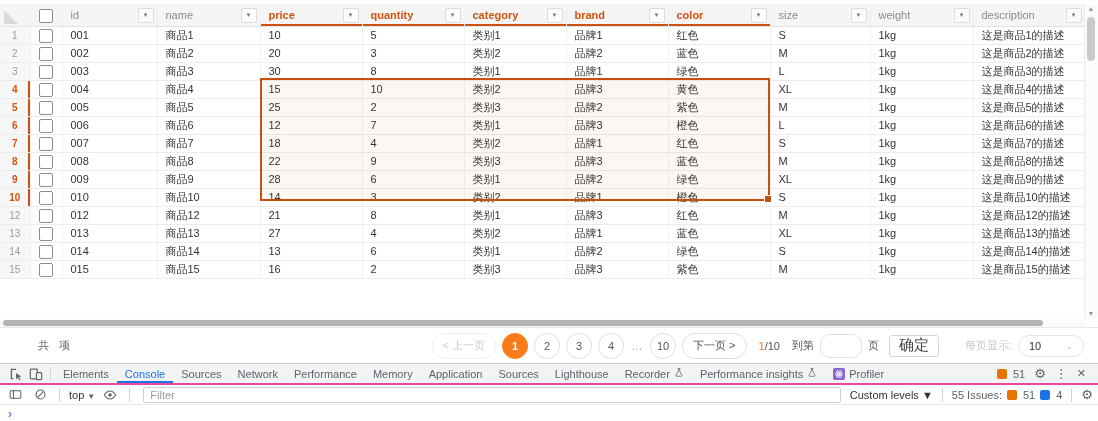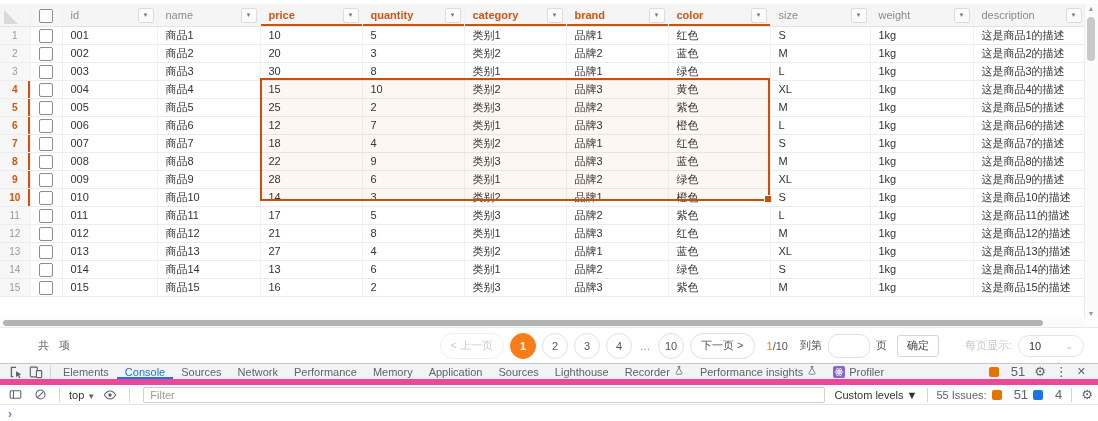--- a/index.html
+++ b/index.html
@@ -45,37 +45,37 @@
   .pill{height:24px;display:flex;align-items:center;gap:4px;padding:0 10px;border-radius:13px;
     border:1px solid #e0e0e0;background:#fff;color:#555;}
   .pill.disabled{border-color:#f0f0f0;color:#ccc;}
   .pg{width:24px;height:24px;border-radius:50%;border:1px solid #e0e0e0;background:#fff;color:#555;
     display:flex;align-items:center;justify-content:center;}
   .pg.active{background:#f97c1b;border-color:#f97c1b;color:#fff;font-weight:bold;}
   .pg.dots{border:none;color:#999;width:14px;}
   .ratio{margin:0 6px;}
   .ratio .cur{color:#f97c1b;}
   .jump-input{width:36px;height:20px;border:1px solid #e0e0e0;border-radius:10px;background:#fff;}
-  .confirm{height:22px;padding:0 9px;margin-left:4px;border:1px solid #d6d6d6;border-radius:3px;background:#fff;color:#444;font-size:11px;}
+  .confirm{height:22px;padding:0 9px;margin-left:4px;border:1px solid #d6d6d6;border-radius:3px;background:#fff;color:#444;font-size:15px;}
   .psize-label{color:#c9c9c9;margin-left:20px;}
   .psize{width:66px;height:22px;border:1px solid #e6e6e6;border-radius:11px;display:flex;align-items:center;
     justify-content:space-between;padding:0 10px;box-sizing:border-box;color:#333;background:#fff;}
   .psize .chev{color:#bbb;font-size:9px;}
 
   
   .devtools{position:absolute;left:0;top:363px;width:1098px;height:58px;border-top:1px solid #c3c6cb;background:#fff;box-sizing:border-box;}
-  .dt-bar{height:21px;background:#f1f3f4;border-bottom:6px solid #ec4899;display:flex;align-items:center;padding:0 6px;box-sizing:border-box;}
+  .dt-bar{height:21px;background:#f1f3f4;border-bottom:2px solid #ec4899;display:flex;align-items:center;padding:0 6px;box-sizing:border-box;}
   .dt-icon{width:20px;height:18px;display:flex;align-items:center;justify-content:center;color:#5f6368;}
   .dt-sep{width:1px;height:14px;background:#d4d4d4;margin:0 4px;}
   .dt-tabs{display:flex;height:100%;align-items:stretch;}
   .dt-tab{display:flex;align-items:center;gap:4px;padding:0 8px;font-size:11px;color:#5f6368;}
   .dt-tab.active{color:#1a73e8;box-shadow:inset 0 -2px 0 #1a73e8;}
   .dt-right{margin-left:auto;display:flex;align-items:center;gap:9px;padding-right:6px;}
   .badge-sq{width:10px;height:10px;border-radius:2px;display:inline-block;}
-  .badge-wrap{display:flex;align-items:center;gap:12px;font-size:13px;color:#5f6368;}
+  .badge-wrap{display:flex;align-items:center;gap:6px;font-size:11px;color:#5f6368;}
   .glyph{color:#5f6368;font-size:13px;line-height:1;}
   .react-ic{width:12px;height:12px;border-radius:2px;background:#8a63d2;display:flex;align-items:center;justify-content:center;}
   .dt-console-bar{height:20px;display:flex;align-items:center;gap:5px;padding:0 5px;border-bottom:1px solid #e8e8e8;background:#fff;box-sizing:border-box;}
   .filter-input{flex:1;height:14px;border:1px solid #d0d0d0;border-radius:2px;font-size:11px;padding:0 6px;color:#555;margin:0 4px;min-width:50px;}
   .filter-input::placeholder{color:#9a9a9a;}
   .small-lab{font-size:11px;color:#333;white-space:nowrap;}
   .issues-lab{font-size:11px;color:#5f6368;white-space:nowrap;}
   .dt-prompt{height:17px;display:flex;align-items:center;padding-left:8px;color:#6e7ae8;font-size:12px;font-weight:bold;}
   .chev-sm{font-size:8px;color:#5f6368;}
 </style>
@@ -273,36 +273,20 @@
             <td>010</td>
             <td>商品10</td>
             <td>14</td>
             <td>3</td>
             <td>类别2</td>
             <td>品牌1</td>
             <td>橙色</td>
             <td>S</td>
             <td>1kg</td>
             <td>这是商品10的描述</td>
-          </tr>
-          <tr>
-            <td class="gut">11</td>
-            <td class="cbx">
-              <div class="cb"></div>
-            </td>
-            <td>011</td>
-            <td>商品11</td>
-            <td>17</td>
-            <td>5</td>
-            <td>类别3</td>
-            <td>品牌2</td>
-            <td>紫色</td>
-            <td>L</td>
-            <td>1kg</td>
-            <td>这是商品11的描述</td>
           </tr>
           <tr>
             <td class="gut">12</td>
             <td class="cbx">
               <div class="cb"></div>
             </td>
             <td>012</td>
             <td>商品12</td>
             <td>21</td>
             <td>8</td>

